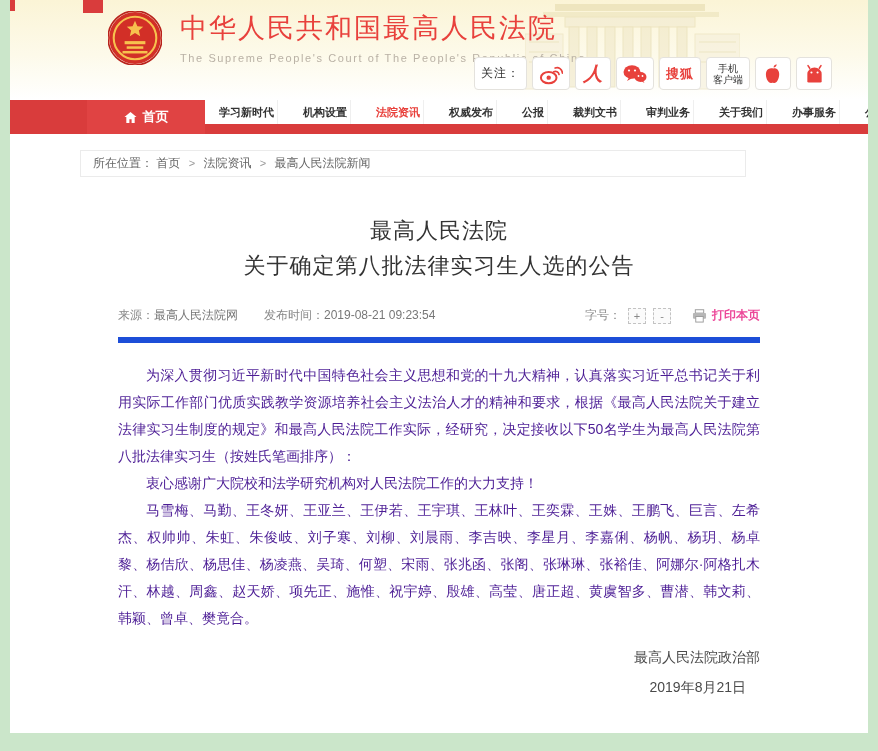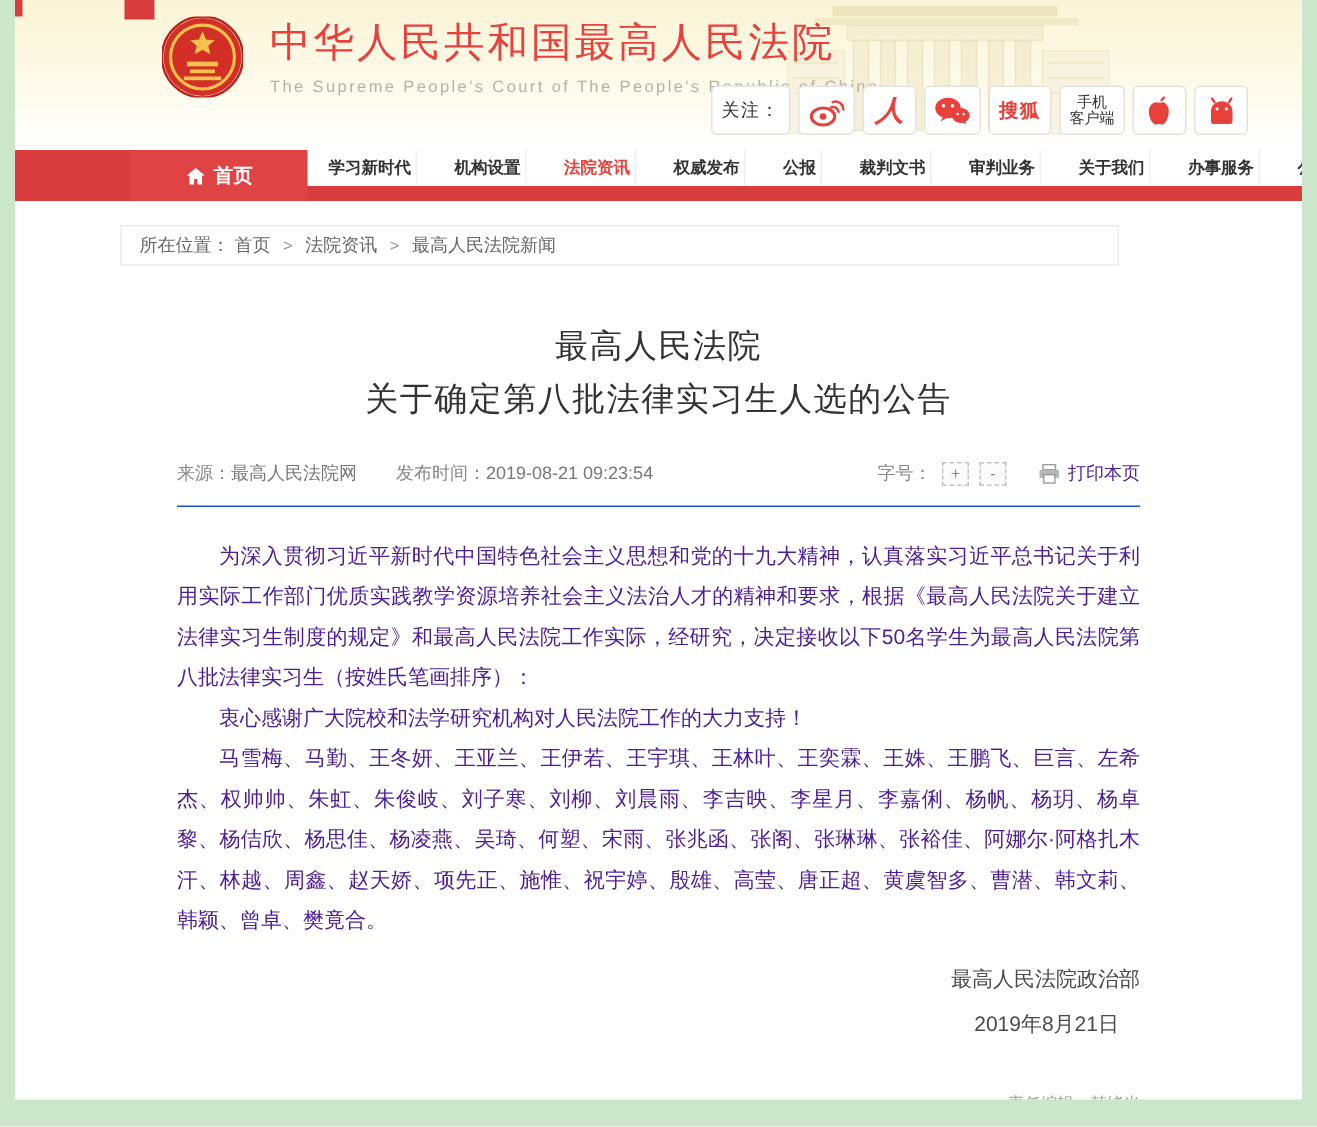--- a/index.html
+++ b/index.html
@@ -67,29 +67,29 @@
     line-height: 25px; padding-left: 12px;
     font-size: 12px; color: #666;
   }
   .crumb { color: #666; cursor: pointer; }
   .crumb-sep { color: #999; margin: 0 5px; font-size: 11px; }
   
   .article { margin: 14px 86px 0; padding: 0 22px; }
   .art-title { margin-top: 36px; text-align: center; color: #333; font-size: 22px; line-height: 35px; font-weight: 500; letter-spacing: 1px; }
   .meta {
     margin-top: 24px; display: flex; justify-content: space-between; align-items: center;
-    font-size: 12px; color: #888; padding-bottom: 13px; border-bottom: 1px solid #1d4ed8;
+    font-size: 12px; color: #888; padding-bottom: 13px; border-bottom: 6px solid #1d4ed8;
   }
   .meta-left span.v { color: #777; margin-right: 26px; }
   .meta-right { display: flex; align-items: center; gap: 7px; color: #888; }
   .fs-btn {
     width: 18px; height: 16px; border: 1px dashed #c3c3c3; background: #fbfbfb;
     color: #888; font-size: 11px; line-height: 14px; text-align: center; cursor: pointer;
   }
-  .print-btn { display: flex; align-items: center; gap: 5px; margin-left: 14px; cursor: pointer; color: #4c1d95; }
+  .print-btn { display: flex; align-items: center; gap: 5px; margin-left: 14px; cursor: pointer; color: #ec4899; font-weight: bold; }
   .body-text { margin-top: 19px; font-size: 14px; color: #4c1d95; line-height: 27px; text-align: justify; }
   .body-text p { text-indent: 2em; margin: 0; }
   .sig { margin-top: 12px; text-align: right; font-size: 14px; color: #4a4a4a; line-height: 27px; }
   .date { margin-top: 8px; text-align: right; font-size: 14px; color: #4a4a4a; padding-right: 14px; }
   .editor { margin-top: 36px; text-align: right; font-size: 11px; color: #999; padding-bottom: 11px; border-bottom: 1px solid #e9e9e9; }
 </style>
 </head>
 <body>
 
 <div class="page">

